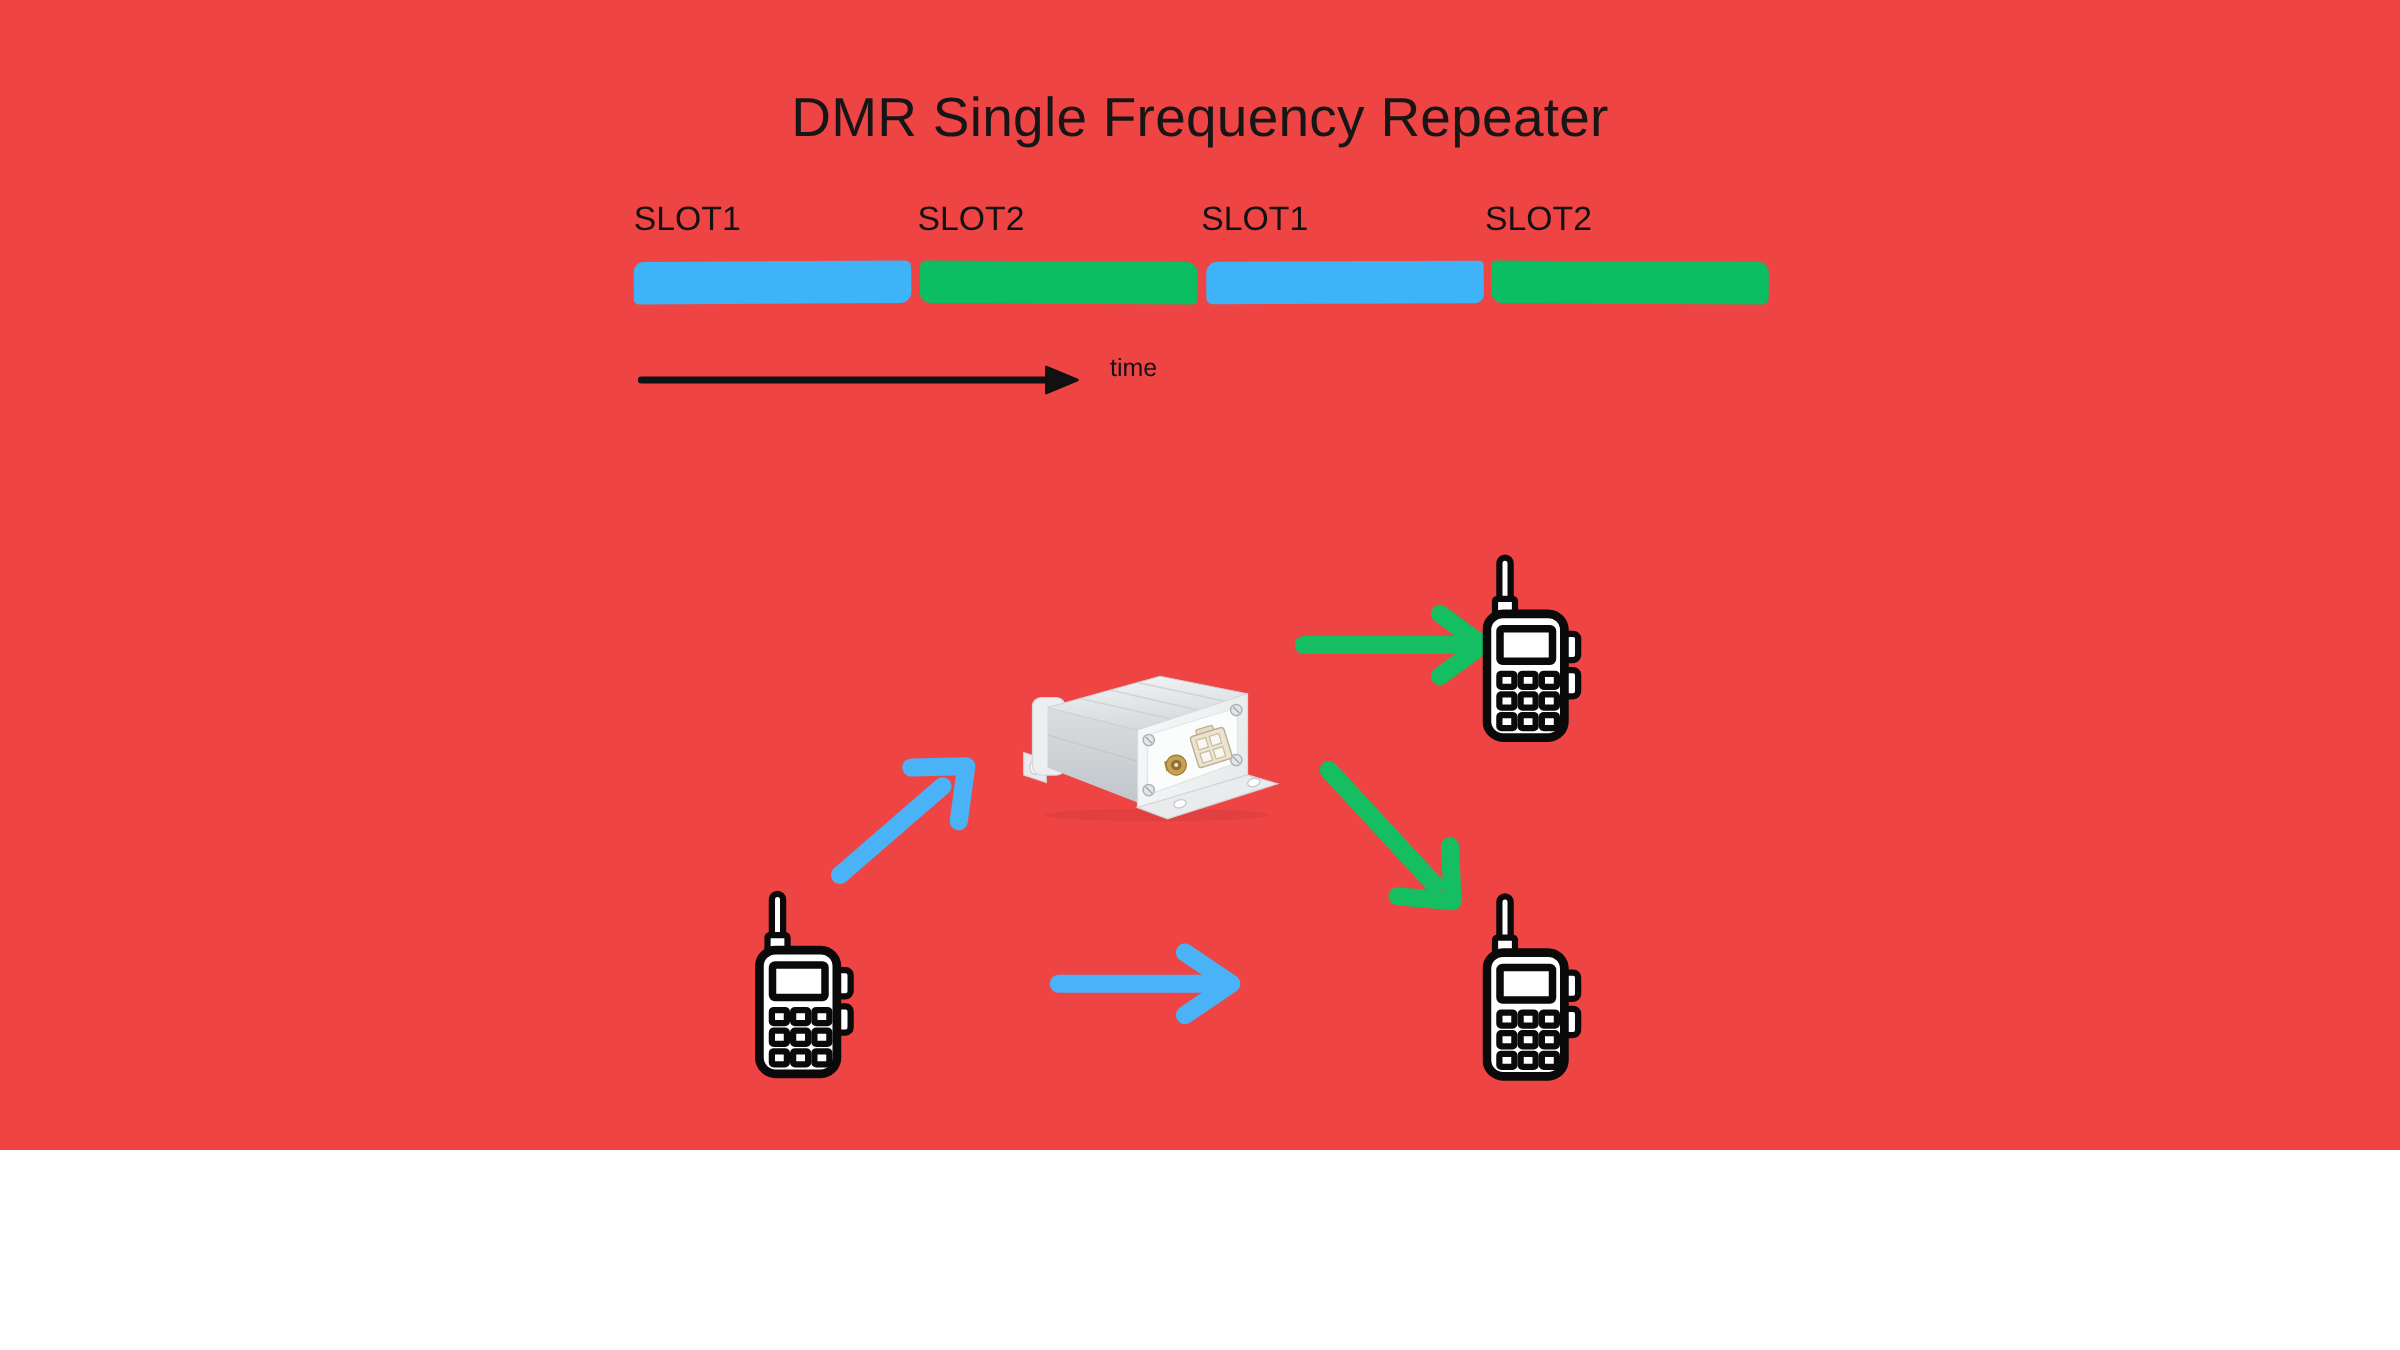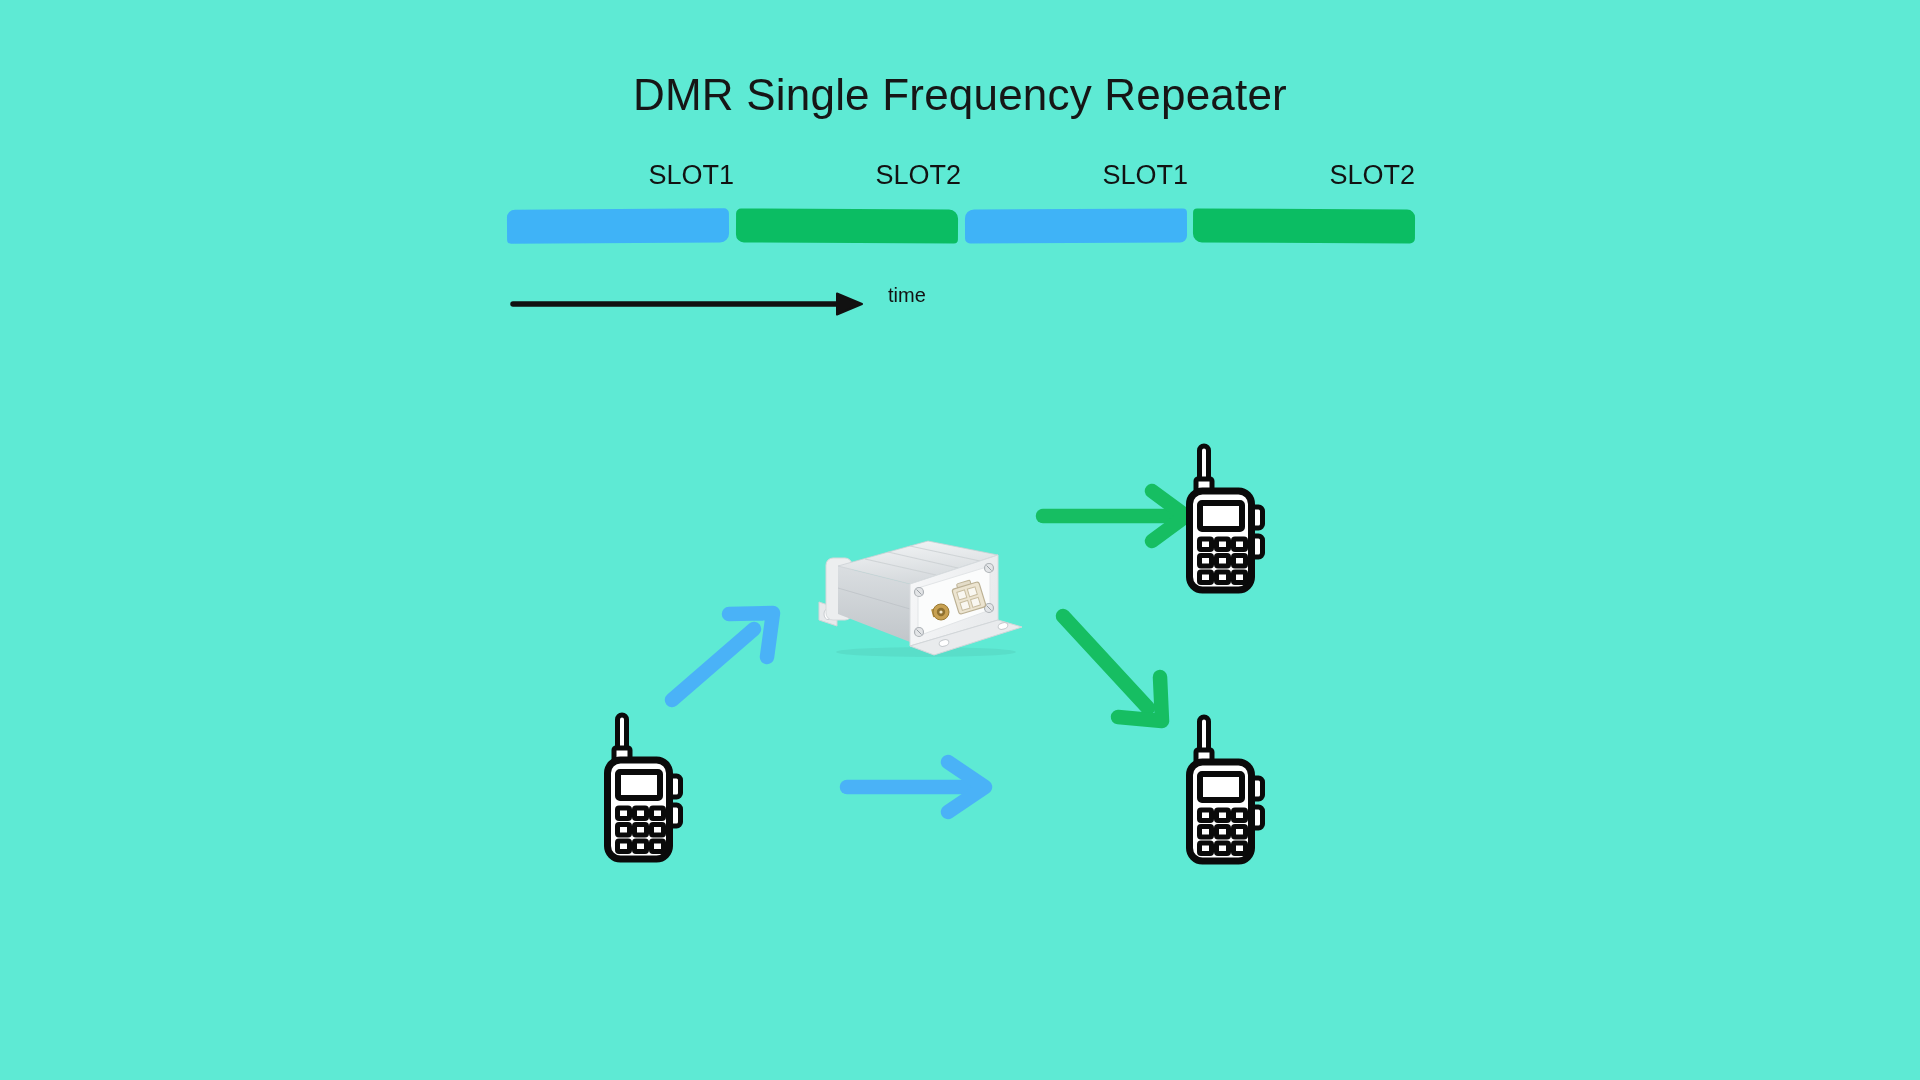--- a/index.html
+++ b/index.html
@@ -1,30 +1,30 @@
 <!DOCTYPE html>
 <html><head>
 <meta charset="utf-8">
 <style>
   html, body { margin: 0; padding: 0; background: #ffffff; }
   body { width: 1920px; height: 1080px; font-family: "Liberation Sans", sans-serif; }
-  .canvas { position: relative; width: 1920px; height: 1080px; overflow: hidden; background: #5eead4; }
+  .canvas { position: relative; width: 1920px; height: 920px; overflow: hidden; background: #ef4444; }
 
   .page-title {
     position: absolute; left: 0; top: 70px; width: 100%;
     text-align: center; font-size: 44px; font-weight: 400;
     color: #161616; letter-spacing: 0.2px; margin: 0;
   }
 
   .slot-labels {
     position: absolute; left: 507px; top: 160px; width: 908px;
     display: flex;
   }
   .slot-labels .slot-label {
-    flex: 1; text-align: right; font-size: 27px; color: #121212;
+    flex: 1; text-align: left; font-size: 27px; color: #121212;
   }
 
   .slot-bars {
     position: absolute; left: 507px; top: 209px; width: 908px; height: 34px;
     display: flex; gap: 7px;
   }
   .slot-bar { flex: 1; }
   .slot-bar:nth-child(1) { border-radius: 8px 5px 9px 4px; transform: rotate(-0.35deg); }
   .slot-bar:nth-child(2) { border-radius: 5px 9px 4px 8px; transform: rotate(0.3deg); }
   .slot-bar:nth-child(3) { border-radius: 9px 4px 7px 5px; transform: rotate(-0.25deg); }

